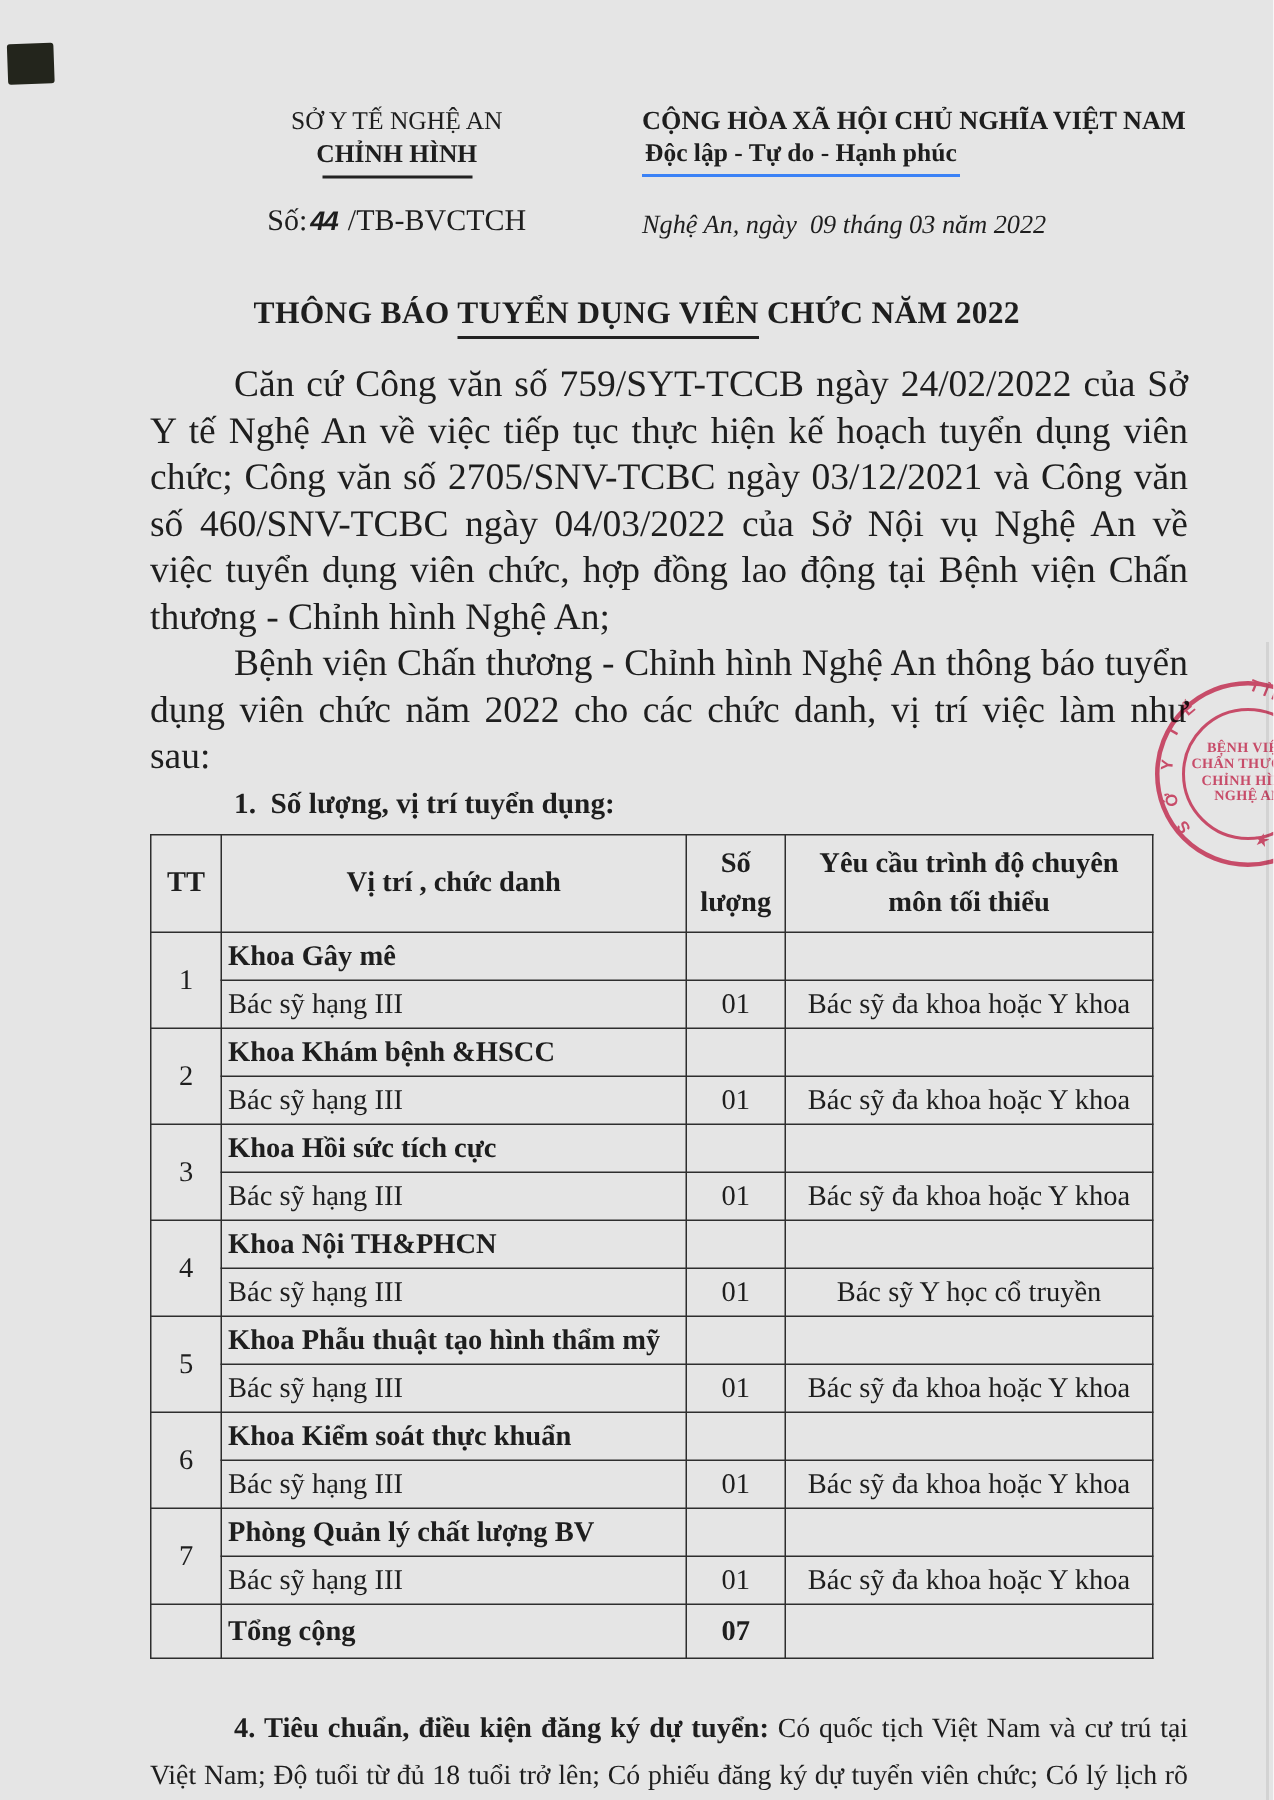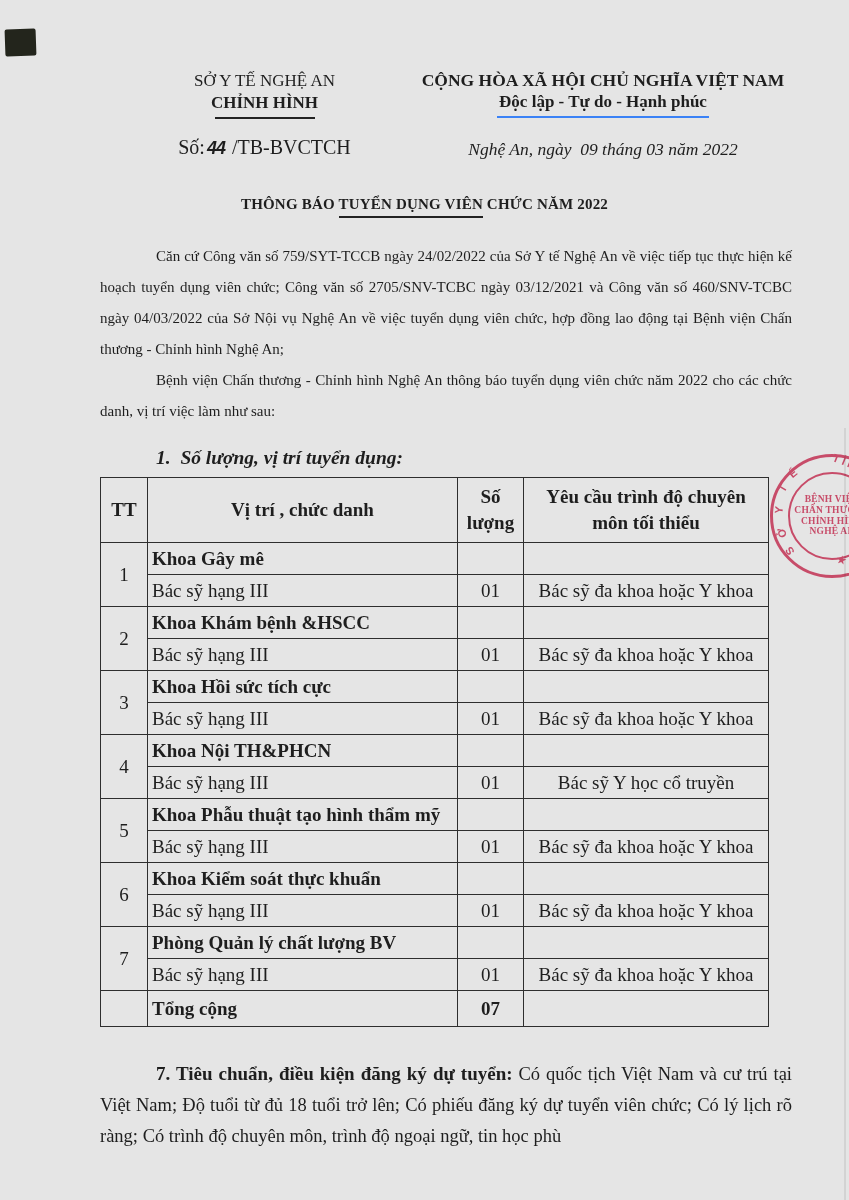--- a/index.html
+++ b/index.html
@@ -14,35 +14,35 @@
   .edge-line{position:absolute;left:844px;top:428px;width:2px;height:772px;
     background:#c9c9c9;opacity:.65;}
   
   .header-left{position:absolute;left:112px;top:70px;width:305px;text-align:center;}
   .hl1{font-size:17px;line-height:22px;}
   .hl2,.hl3{font-size:17px;line-height:22px;font-weight:bold;}
   .hl-underline{width:100px;height:0;border-top:2px solid #222;margin:3px auto 0;}
   .doc-number{margin-top:17px;font-size:20px;white-space:pre;}
   .hand{font-family:Liberation Sans, sans-serif;font-style:italic;font-weight:bold;
     font-size:18px;letter-spacing:-1px;padding:0 2px;}
-  .header-right{position:absolute;left:408px;top:68px;width:390px;text-align:center;}
+  .header-right{position:absolute;left:428px;top:68px;width:390px;text-align:left;}
   .hr1{font-size:17.5px;line-height:24px;font-weight:bold;}
   .hr2{display:inline-block;font-size:17px;line-height:20px;font-weight:bold;
     border-bottom:2px solid #3b82f6;padding:0 2px 4px;}
   .dateline{margin-top:21px;font-size:17.5px;font-style:italic;white-space:pre;}
   
   .title{position:absolute;left:0;top:196px;width:849px;text-align:center;
-    font-size:15px;font-weight:bold;letter-spacing:.2px;}
+    font-size:21px;font-weight:bold;letter-spacing:.2px;}
   .title .u{border-bottom:2px solid #222;padding-bottom:4px;}
   
   .content{position:absolute;left:100px;top:241px;width:692px;}
-  .content p{margin:0;font-size:15px;line-height:31px;text-align:justify;
+  .content p{margin:0;font-size:25px;line-height:31px;text-align:justify;
     text-indent:56px;}
-  .s1-heading{margin:16px 0 4px;font-size:19.5px;line-height:30px;font-weight:bold;
-    padding-left:56px;white-space:pre;font-style:italic;}
+  .s1-heading{margin:2px 0 4px;font-size:19.5px;line-height:30px;font-weight:bold;
+    padding-left:56px;white-space:pre;}
   
   table.rec{border-collapse:collapse;width:668px;table-layout:fixed;}
   table.rec th,table.rec td{border:1.8px solid #2e2e2e;vertical-align:middle;
     font-size:19px;padding:1px 4px;}
   table.rec th{font-weight:bold;text-align:center;line-height:26px;padding:6px 2px;}
   col.c-tt{width:47px;}col.c-pos{width:310px;}col.c-qty{width:66px;}col.c-req{width:245px;}
   td.tt{text-align:center;}
   td.dept{font-weight:bold;padding-left:16px;white-space:nowrap;font-size:18.8px;
     height:29px;}
   td.pos{padding-left:16px;height:29px;}
@@ -202,21 +202,21 @@
 
         <tr class="total-row">
           <td class="tt"></td>
           <td class="dept total">Tổng cộng</td>
           <td class="qty total">07</td>
           <td class="req"></td>
         </tr>
       </tbody>
     </table>
 
-    <p class="p3"><b>7. Tiêu chuẩn, điều kiện đăng ký dự tuyển:</b><span> Có quốc tịch Việt Nam và cư trú tại Việt Nam; Độ tuổi từ đủ 18 tuổi trở lên; Có phiếu đăng ký dự tuyển viên chức; Có lý lịch rõ ràng; Có trình độ chuyên môn, trình độ ngoại ngữ, tin học phù</span></p>
+    <p class="p3"><b>4. Tiêu chuẩn, điều kiện đăng ký dự tuyển:</b><span> Có quốc tịch Việt Nam và cư trú tại Việt Nam; Độ tuổi từ đủ 18 tuổi trở lên; Có phiếu đăng ký dự tuyển viên chức; Có lý lịch rõ ràng; Có trình độ chuyên môn, trình độ ngoại ngữ, tin học phù</span></p>
   </div>
 
   <div class="stamp">
     <div class="outer"></div>
     <div class="inner"></div>
     <span class="arc arc-s">S</span>
     <span class="arc arc-o">Ở</span>
     <span class="arc arc-y">Y</span>
     <span class="arc arc-t">T</span>
     <span class="arc arc-e">Ế</span>

